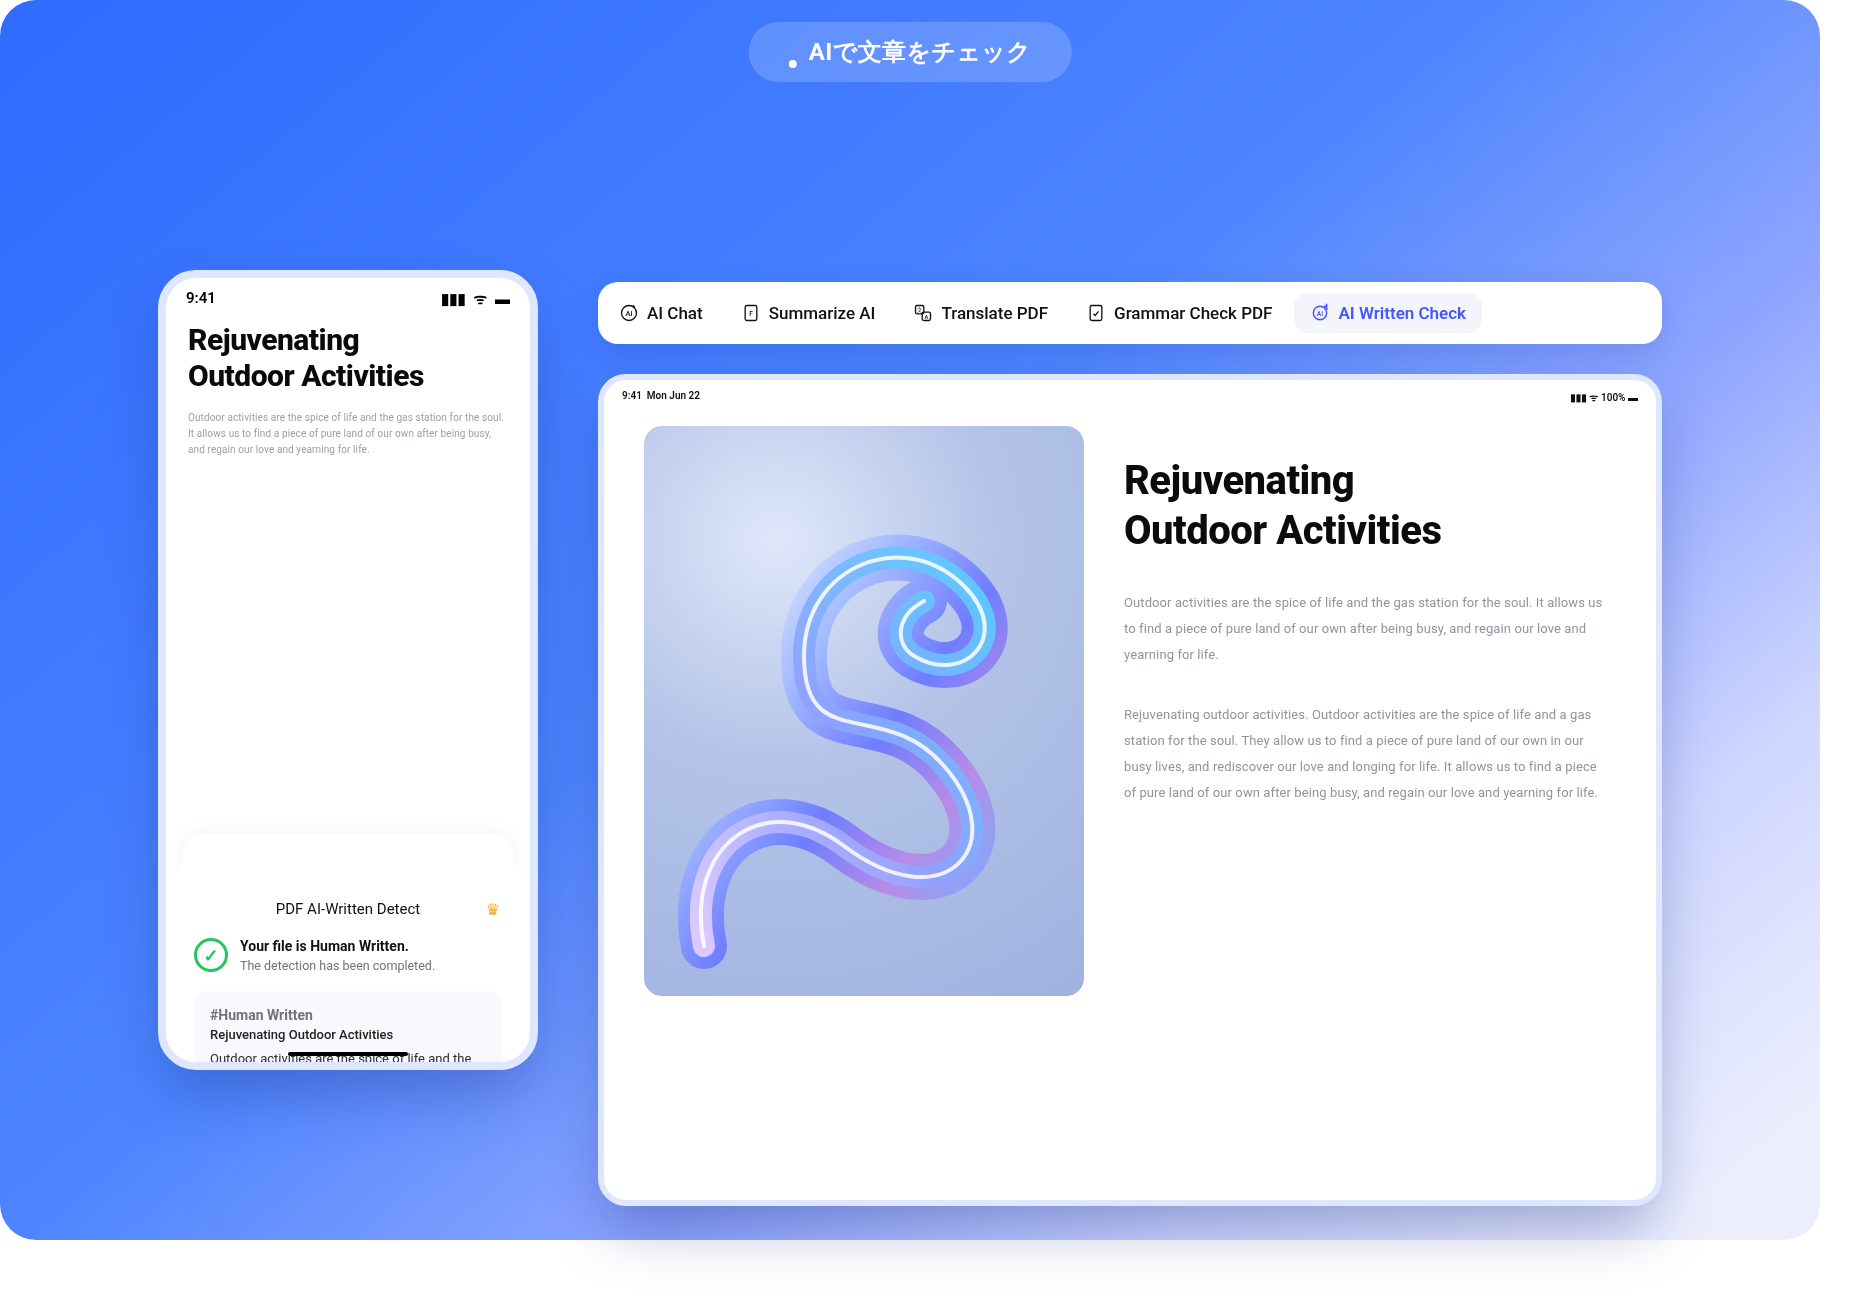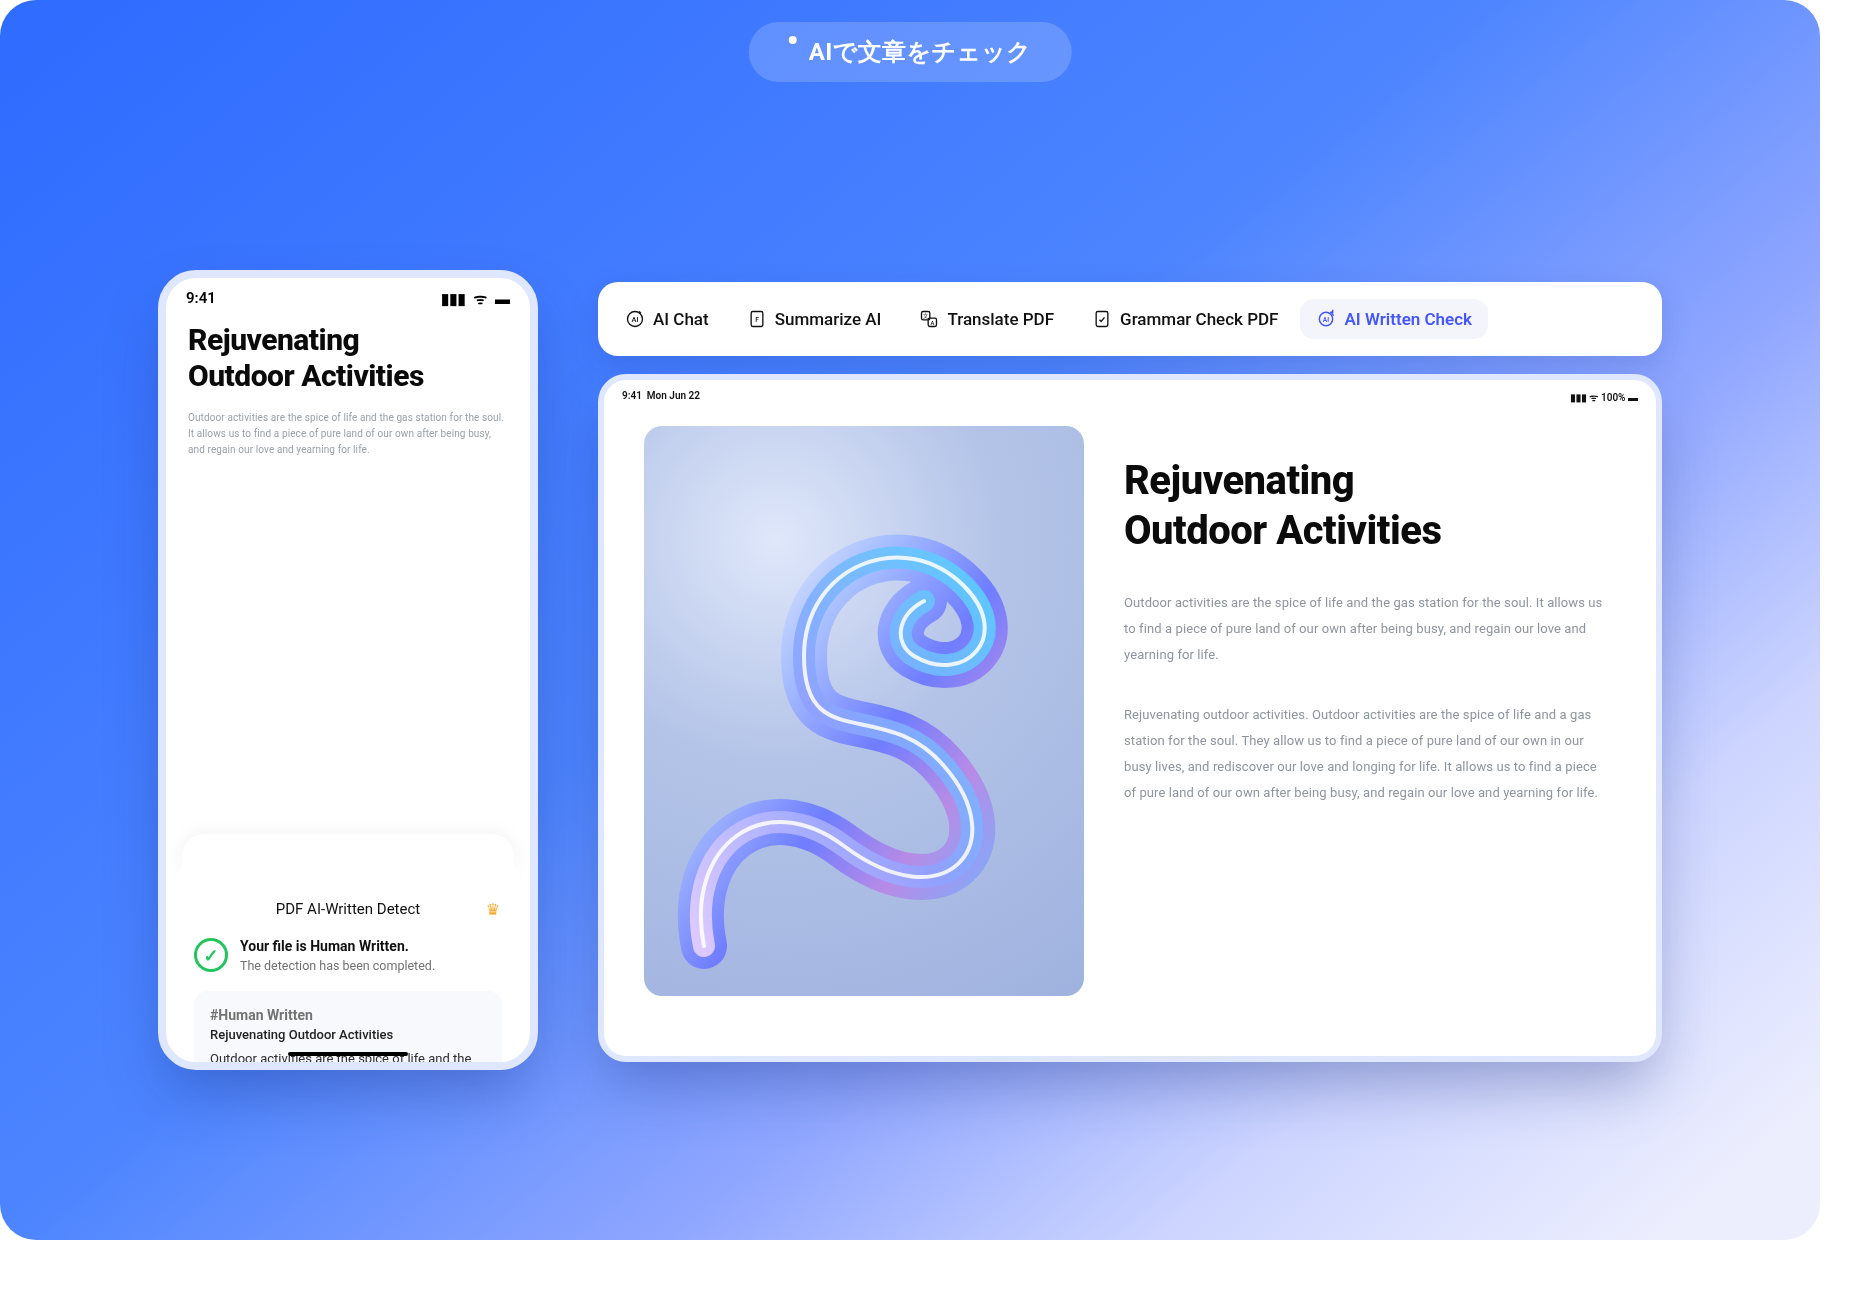--- a/index.html
+++ b/index.html
@@ -11,21 +11,21 @@
     border-radius: 36px;
     background: linear-gradient(140deg,#2e6bff 0%,#3f79ff 25%,#4d85ff 45%,#8fa6ff 65%,#cdd5ff 80%,#eceefe 95%);
     position: relative;
   }
 
   
   .pill {
     position: absolute; left: 50%; top: 22px; transform: translateX(-50%);
     background: rgba(255,255,255,0.18);
     color: #fff; padding: 14px 40px; border-radius: 999px;
-    font-size: 24px; font-weight: 700; display: flex; align-items: flex-start; gap: 12px;
+    font-size: 24px; font-weight: 700; display: flex; align-items: flex-end; gap: 12px;
     letter-spacing: 0.4px;
   }
   .pill .dot { width: 8px; height: 8px; background: #fff; border-radius: 50%; }
 
   
   .phone {
     position: absolute; left: 158px; top: 270px; width: 380px; height: 800px;
     background: #fff; border-radius: 38px; 
     border: 8px solid #dfe7ff;
     box-shadow: 0 30px 60px -10px rgba(20,40,120,0.35);
@@ -58,32 +58,32 @@
   .card {
     margin-top:18px; background:#f7f9fc; border-radius:14px; padding:16px;
   }
   .tag { color:#737373; font-size:14px; font-weight:700; }
   .card-t { font-size:13px; color:#222; margin-top:4px; font-weight:500; }
   .card-p { font-size:13px; color:#2a2e33; margin-top:6px; line-height:1.7; }
   .home-ind { position:absolute; bottom:6px; left:50%; transform:translateX(-50%); width:120px; height:4px; background:#000; border-radius:3px; }
 
   
   .tabs {
-    position:absolute; left:598px; top:282px; width:1064px; height:74px;
-    background:#fff; border-radius:20px; display:flex; align-items:center; padding:6px 11px; gap:6px;
+    position:absolute; left:598px; top:282px; width:1064px; height:62px;
+    background:#fff; border-radius:20px; display:flex; align-items:center; padding:6px 5px; gap:6px;
     box-shadow: 0 10px 30px rgba(20,40,120,0.15);
   }
   .tab { display:flex; align-items:center; gap:8px; padding:10px 16px; border-radius:14px; font-size:17px; color:#111; font-weight:500; cursor:pointer; white-space:nowrap; }
   .tab.active { background:#f3f5fa; color:#4556ff; font-weight:600; }
   .tab svg, .tab .ico { width:20px; height:20px; flex:none; }
   .ico { display:inline-flex; align-items:center; justify-content:center; }
 
   
   .tablet {
-    position:absolute; left:598px; top:374px; width:1064px; height:688px;
+    position:absolute; left:598px; top:374px; width:1064px; height:832px;
     background:#fff; border-radius:28px; border:6px solid #dfe7ff;
     box-shadow: 0 30px 60px -10px rgba(20,40,120,0.35);
     overflow:hidden;
   }
   .tab-status { display:flex; justify-content:space-between; font-size:10px; color:#111; padding:10px 18px 4px; font-weight:600; }
   .tab-body { display:flex; padding:18px 40px 30px 40px; gap:40px; height:calc(100% - 28px); }
   .art {
     width:440px; height:570px; border-radius:18px; flex:none;
     background: radial-gradient(circle at 30% 20%, #dfe7fa 0%, #b4c4e8 40%, #9fb2df 100%);
     position:relative; overflow:hidden;

